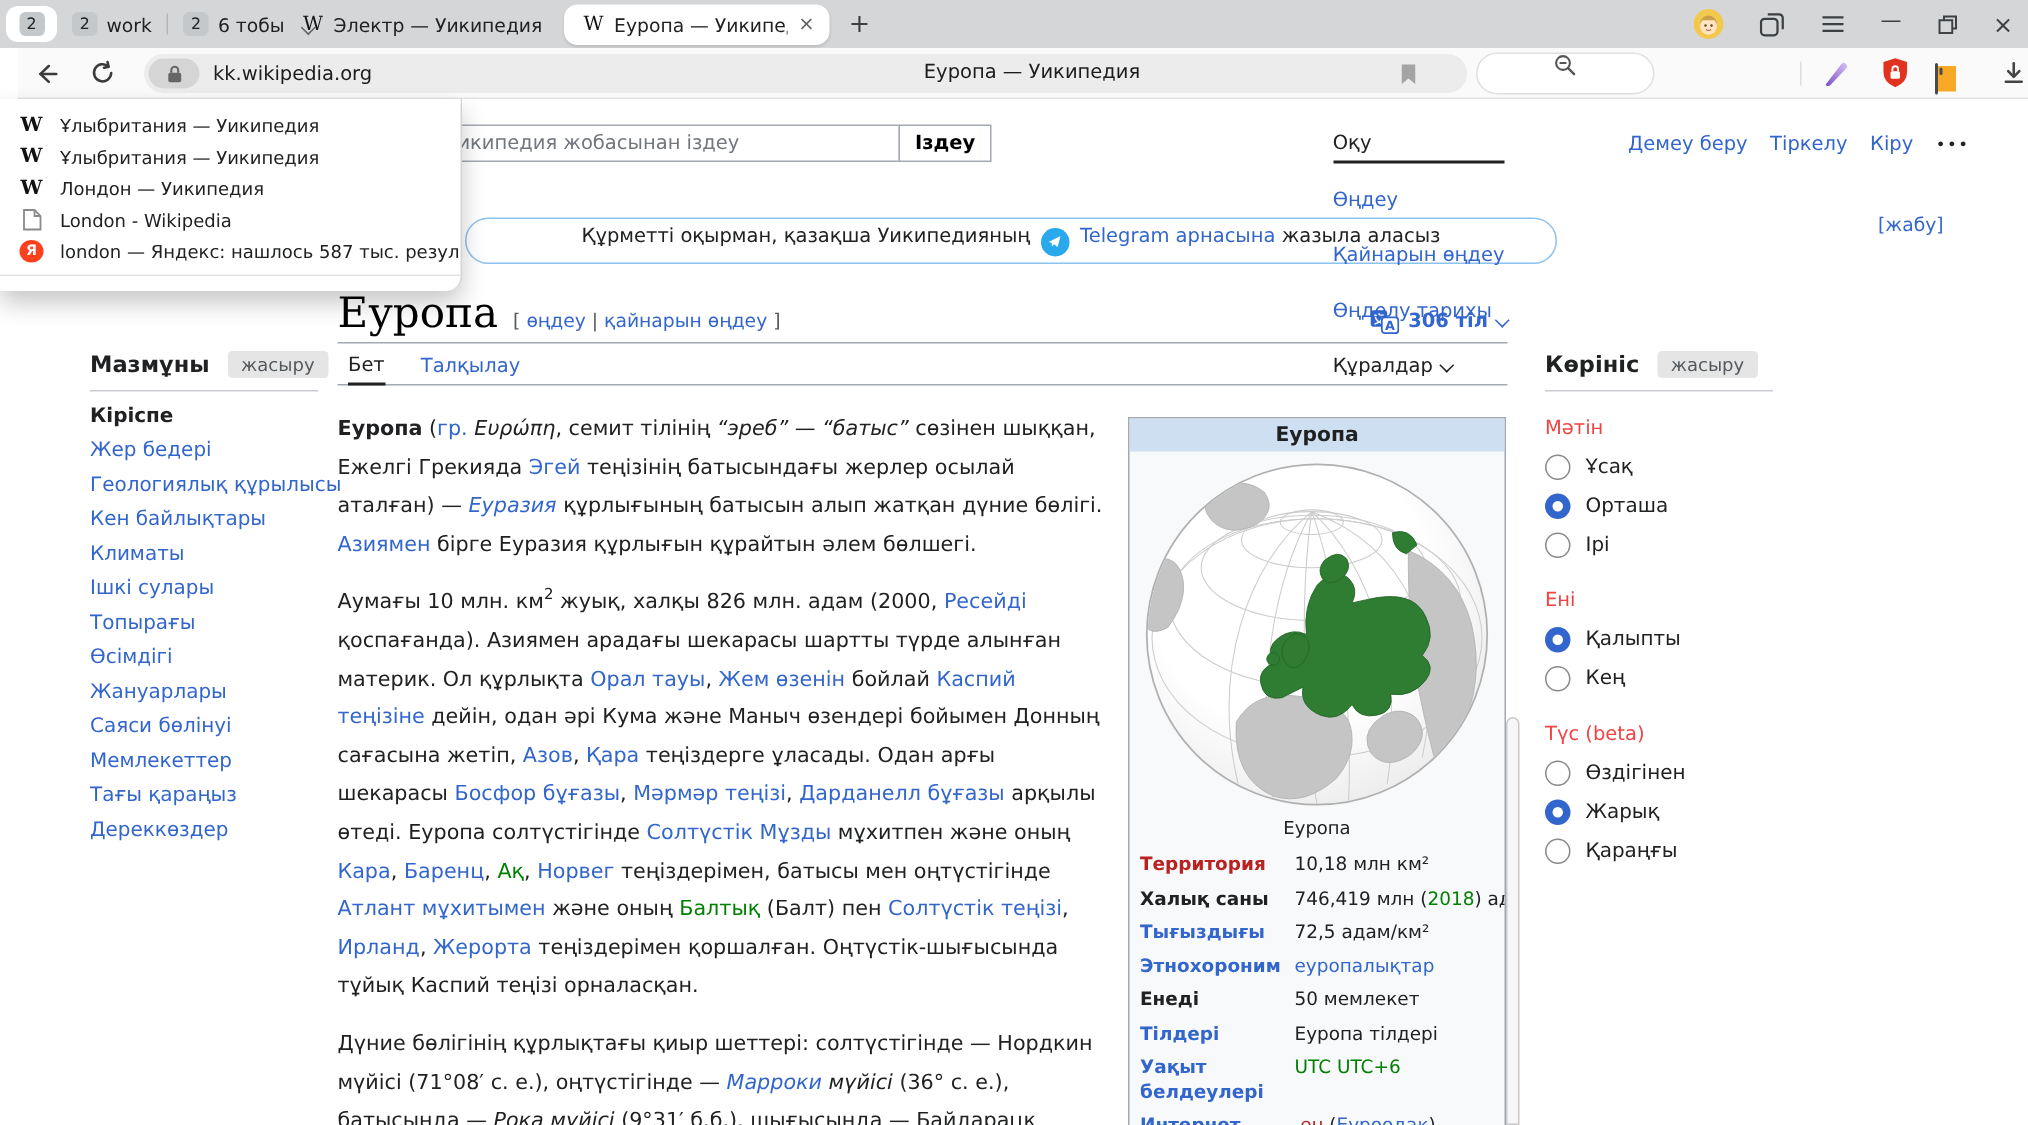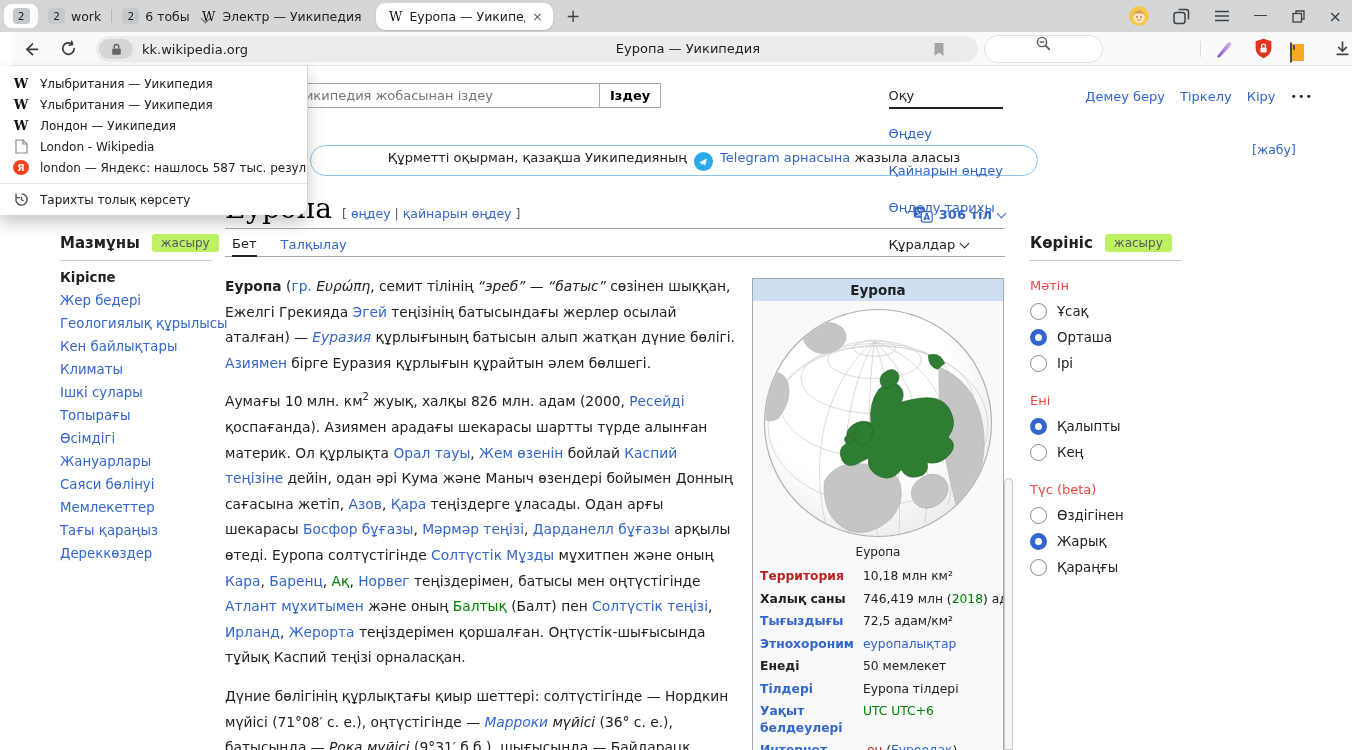--- a/index.html
+++ b/index.html
@@ -82,21 +82,21 @@
   #viewtabs{position:absolute;left:225px;top:169px;width:780px;height:22px;border-bottom:1px solid #a2a9b1;}
   .pt-left{position:absolute;left:7px;bottom:0;display:flex;gap:24px;}
   .pt-right{position:absolute;right:2px;bottom:0;display:flex;gap:18px;flex-direction:column;}
   .ptab{font-size:13px;padding-bottom:4px;color:#3366cc;white-space:nowrap;cursor:pointer;display:flex;align-items:center;gap:6px;}
   .ptab.act{color:#202122;border-bottom:2px solid #202122;margin-bottom:-1px;}
   .ptab.dark{color:#202122;}
   
   #toc{position:absolute;left:60px;top:168px;width:152px;}
   .panel-head{display:flex;align-items:center;gap:12px;}
   .panel-title{font-size:15px;font-weight:700;}
-  .hidebtn{background:#bef264;color:#54595d;font-size:12px;padding:2px 9px;border-radius:3px;cursor:pointer;}
+  .hidebtn{background:#e5e5e5;color:#54595d;font-size:12px;padding:2px 9px;border-radius:3px;cursor:pointer;}
   .panel-hr{height:1px;background:#c8ccd1;margin:8px 0 5px;}
   .toc-item{font-size:13.3px;line-height:23px;color:#3366cc;cursor:pointer;white-space:nowrap;}
   .toc-item.act{color:#202122;font-weight:700;}
   
   #content{position:absolute;left:225px;top:208px;width:513px;font-size:13.8px;line-height:25.6px;color:#202122;}
   #content p{margin:0 0 13px;}
   
   #infobox{position:absolute;left:752px;top:212px;width:252px;height:600px;border:1px solid #a2a9b1;background:#f8f9fa;font-size:12.3px;overflow:hidden;}
   #ib-title{background:#cedff2;text-align:center;font-weight:700;font-size:13.5px;padding:3px 0;}
   #ib-img{display:flex;justify-content:center;padding:5px 8px 2px;}
@@ -462,23 +462,13 @@
           </svg>
         </span>
         <span class="sg-txt">London - Wikipedia</span>
       </div>
       <div class="sg-row">
         <span class="sg-ic ic-yandex">Я</span>
         <span class="sg-txt">london — Яндекс: нашлось 587 тыс. результатов</span>
       </div>
     </div>
   <div class="sg-hr"></div>
-  <div class="sg-row">
-    <span class="sg-ic">
-      <svg width="15" height="15" viewBox="0 0 16 16">
-          <path d="M8 2 a6 6 0 1 1 -5.6 3.9" fill="none" stroke="#555" stroke-width="1.5"></path>
-          <path d="M2.2 1.8 v4.2 h4.2" fill="none" stroke="#555" stroke-width="1.5"></path>
-          <path d="M8 5 v3.2 l2.4 1.4" fill="none" stroke="#555" stroke-width="1.3"></path>
-        </svg>
-    </span>
-    <span class="sg-txt">Тарихты толық көрсету</span>
-  </div>
 </div>
 
 </body></html>

